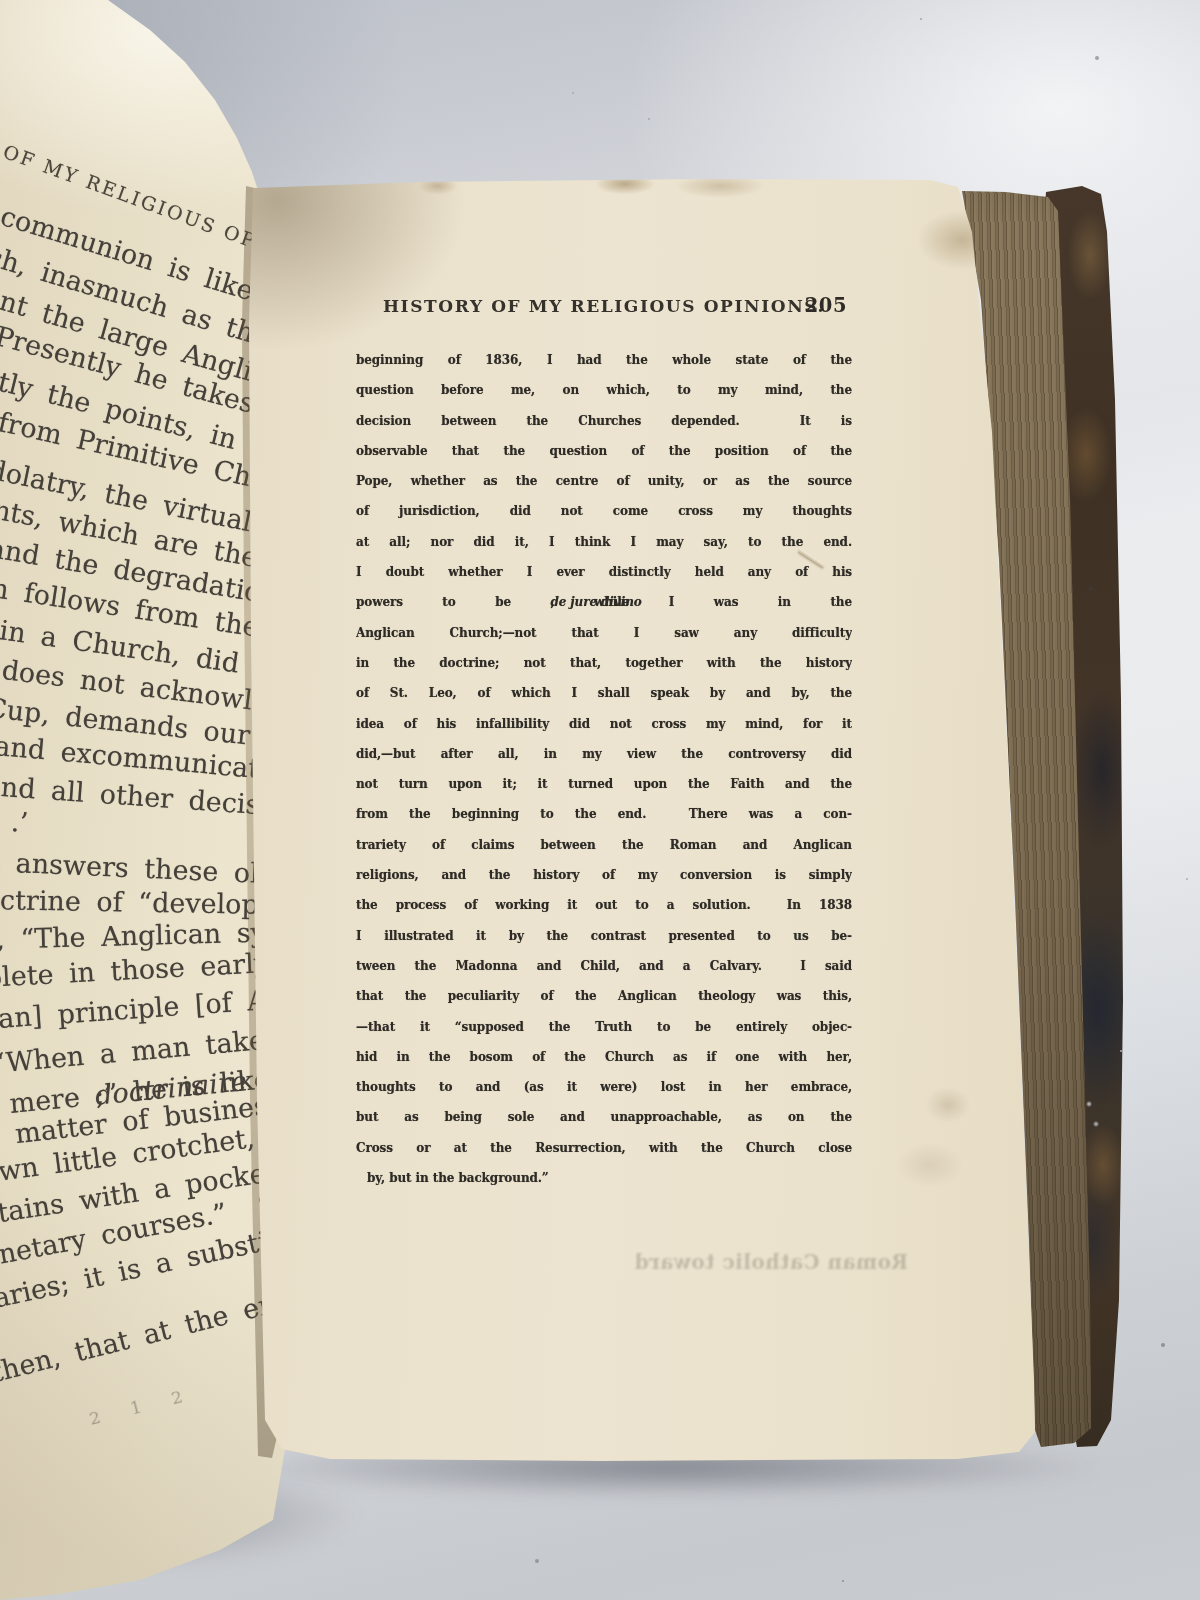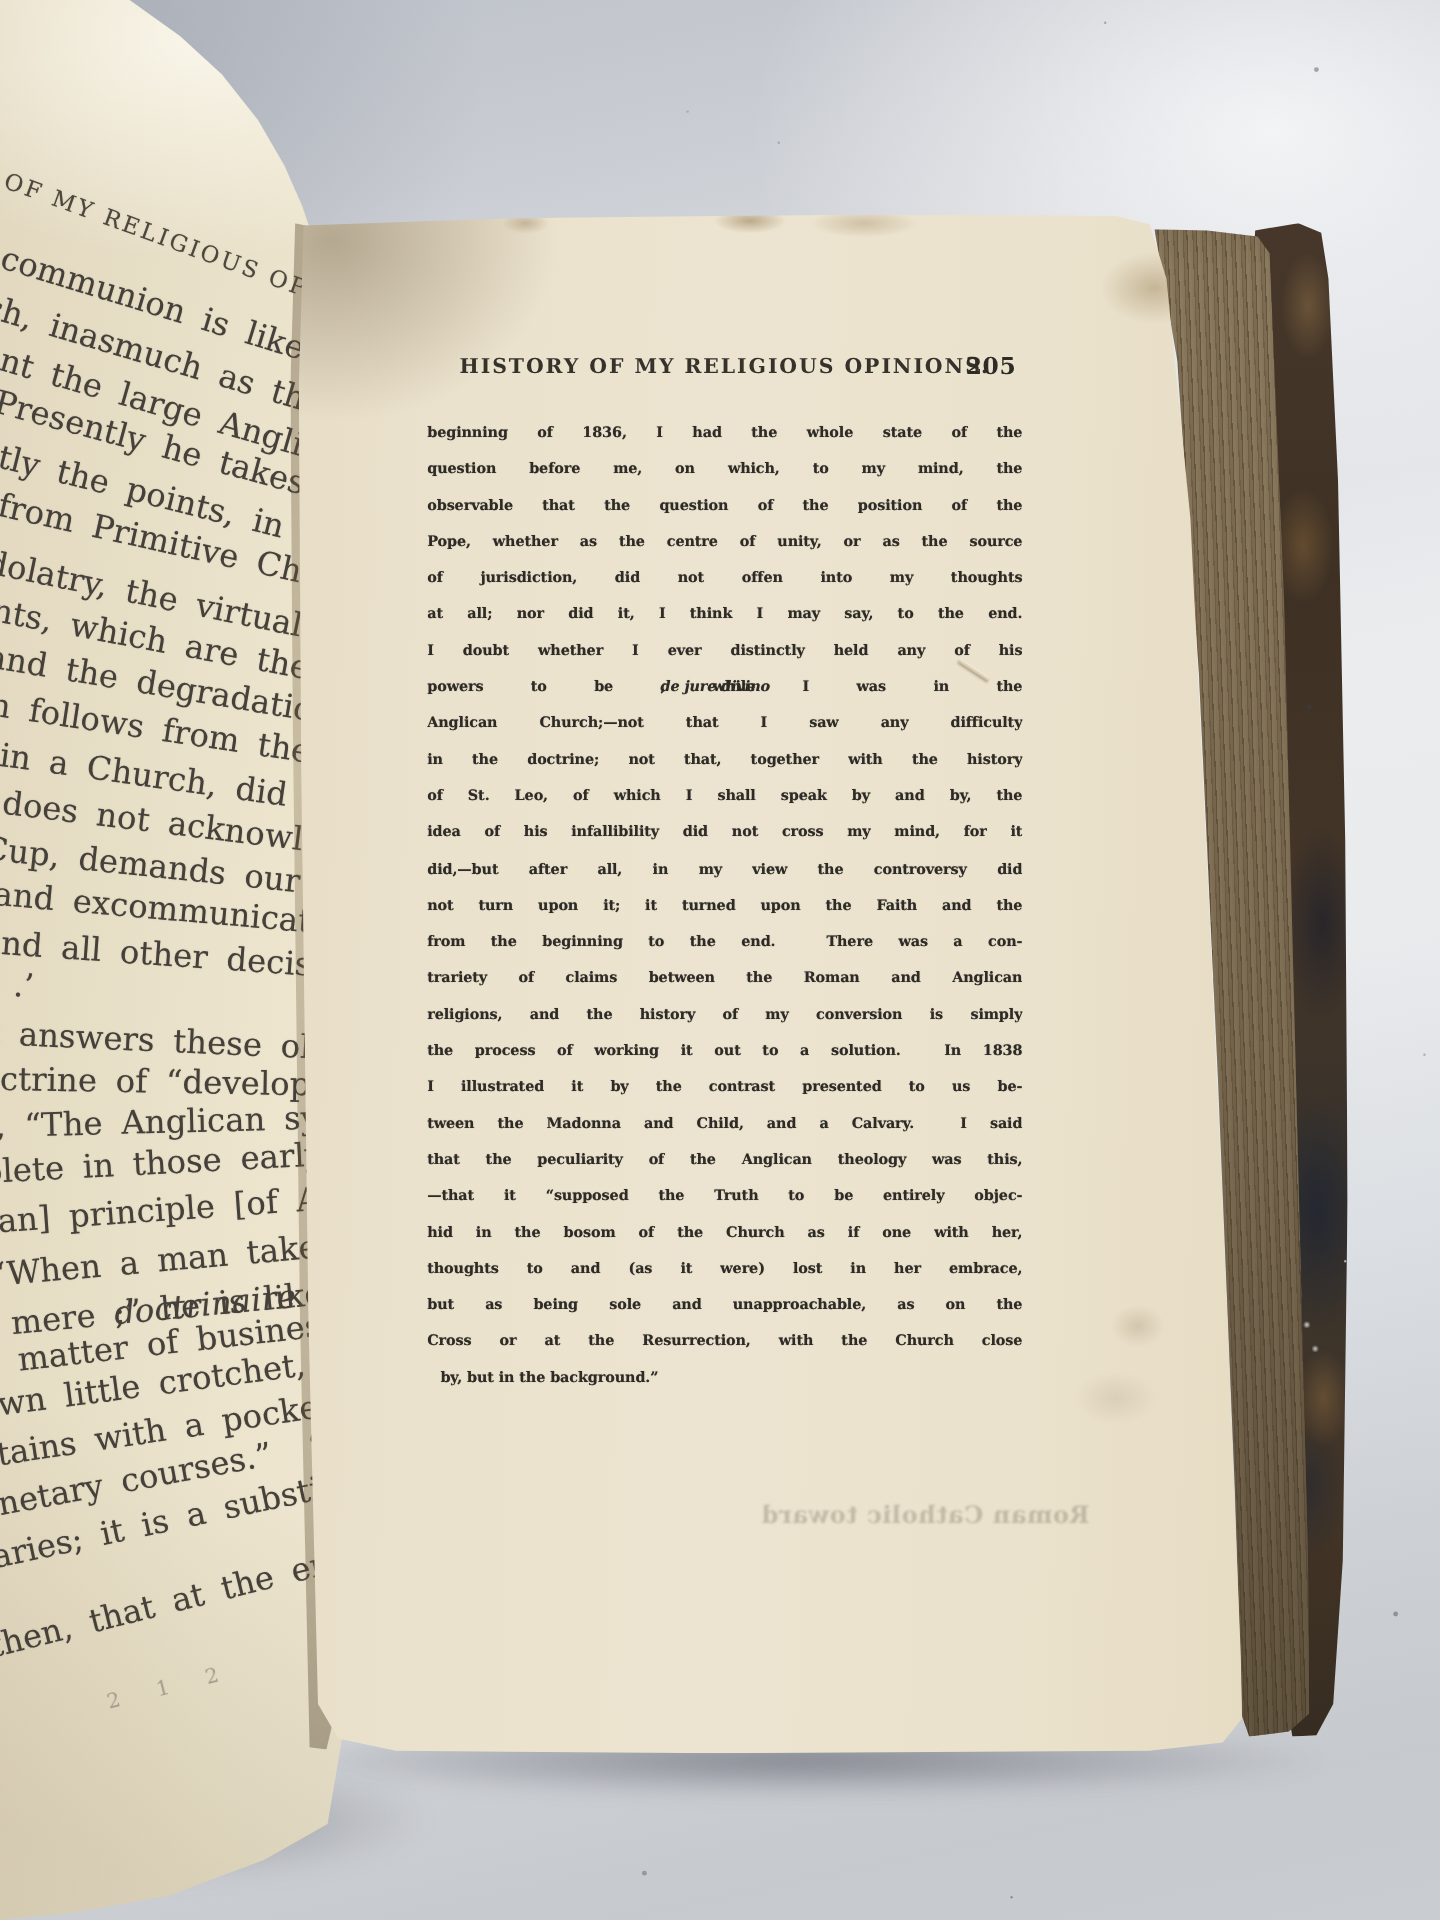--- a/index.html
+++ b/index.html
@@ -142,23 +142,24 @@
   <div class="gutter"></div>
 
   <div class="right-page">
     <div class="rp-header-row">
       <div class="rp-header">HISTORY OF MY RELIGIOUS OPINIONS.</div>
       <div class="rp-number">205</div>
     </div>
     <div class="rp-body" id="rp-lines">
         <div class="rline">beginning of 1836, I had the whole state of the</div>
         <div class="rline">question before me, on which, to my mind, the</div>
+        <div class="rline">decision between the Churches depended.&nbsp; It is</div>
         <div class="rline">observable that the question of the position of the</div>
         <div class="rline">Pope, whether as the centre of unity, or as the source</div>
-        <div class="rline">of jurisdiction, did not offen into my thoughts</div>
+        <div class="rline">of jurisdiction, did not come cross my thoughts</div>
         <div class="rline">at all; nor did it, I think I may say, to the end.</div>
         <div class="rline">I doubt whether I ever distinctly held any of his</div>
         <div class="rline">powers to be <i>de jure divino</i>, while I was in the</div>
         <div class="rline">Anglican Church;—not that I saw any difficulty</div>
         <div class="rline">in the doctrine; not that, together with the history</div>
         <div class="rline">of St. Leo, of which I shall speak by and by, the</div>
         <div class="rline">idea of his infallibility did not cross my mind, for it</div>
         <div class="rline">did,—but after all, in my view the controversy did</div>
         <div class="rline">not turn upon it; it turned upon the Faith and the</div>
         <div class="rline">from the beginning to the end.&nbsp; There was a con-</div>

